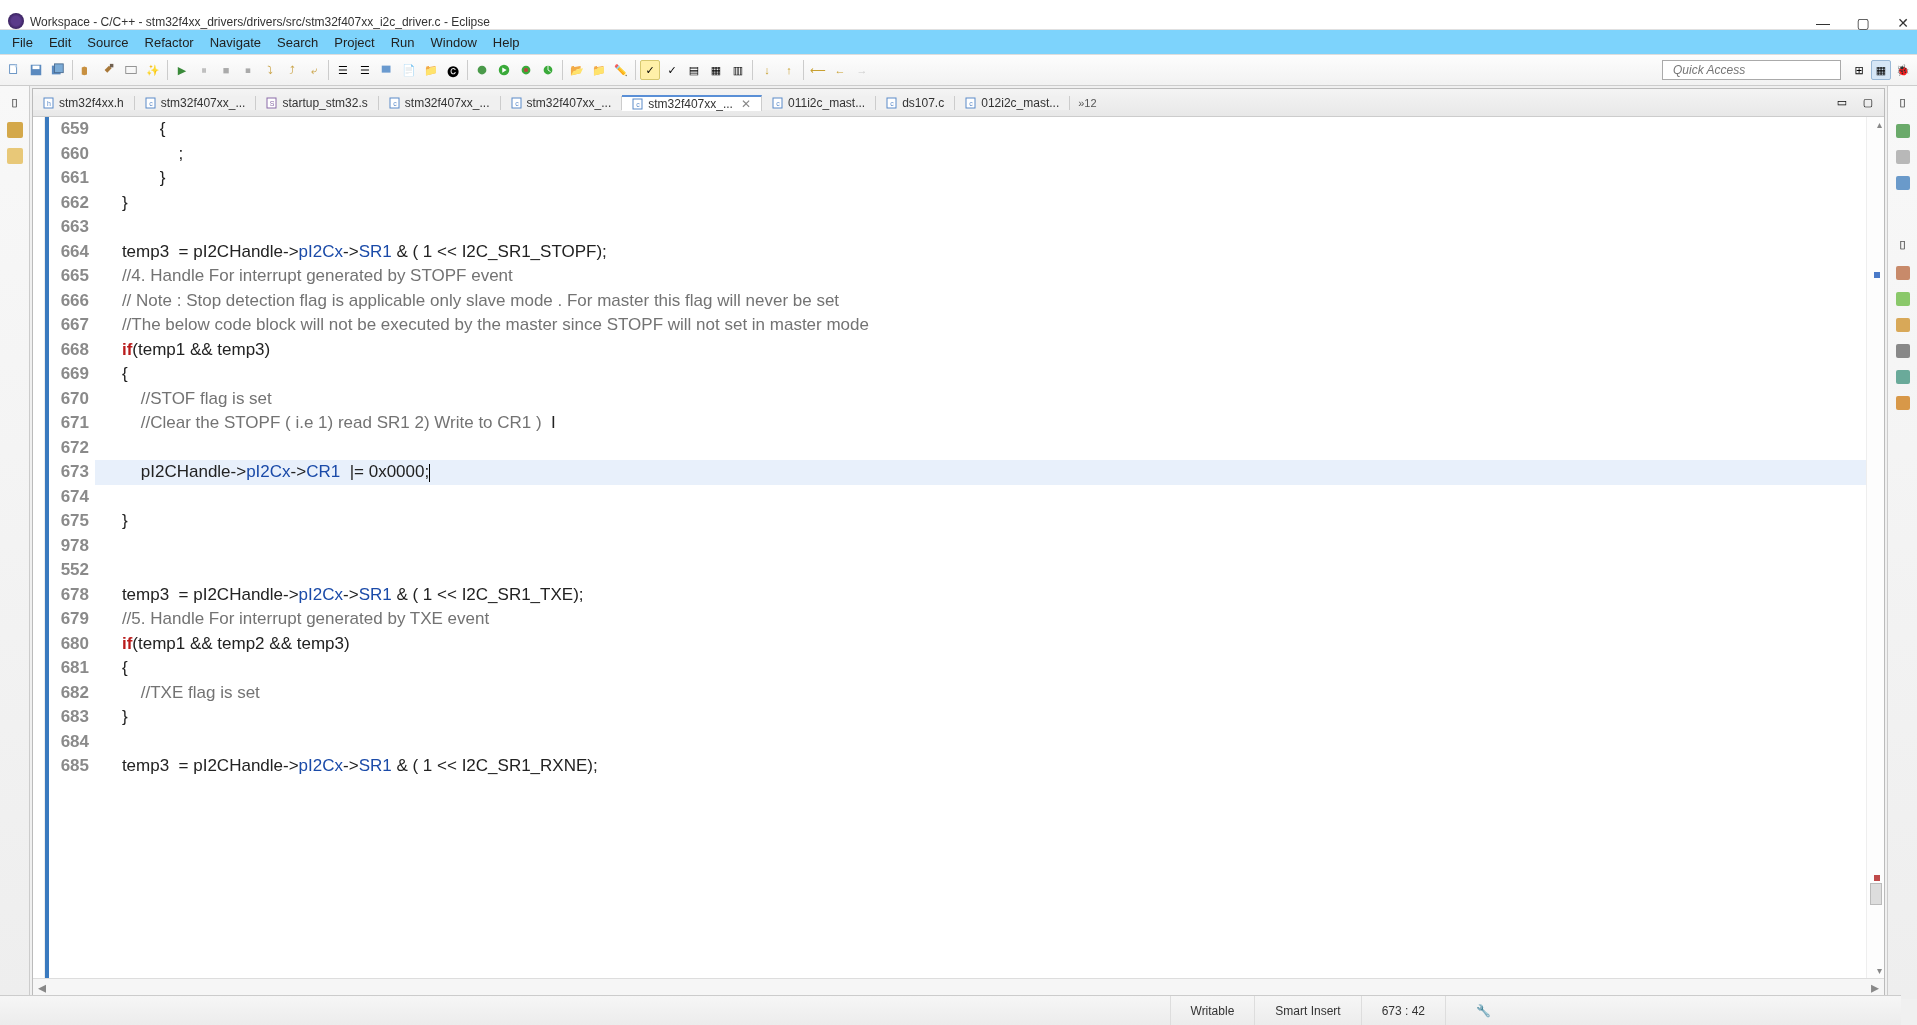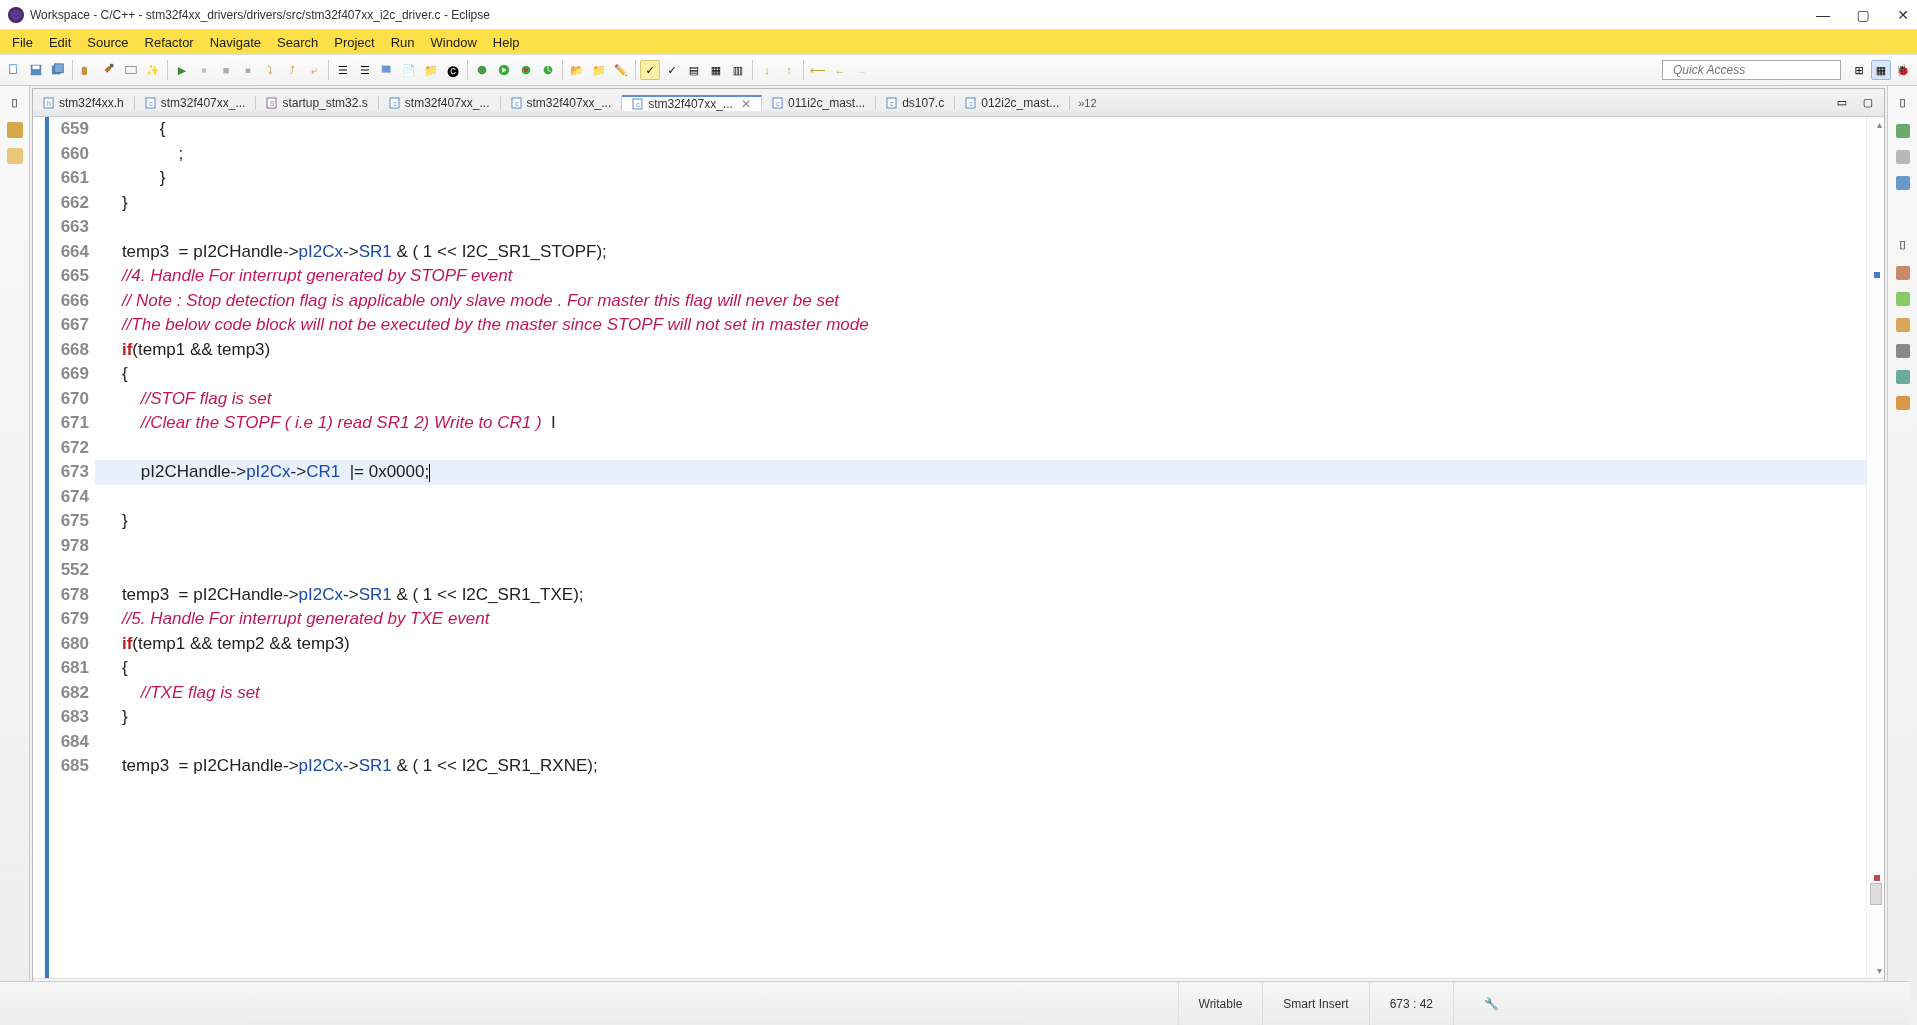--- a/index.html
+++ b/index.html
@@ -1,26 +1,26 @@
 <!DOCTYPE html>
 <html><head>
 <meta charset="utf-8">
 <style>
 * { margin: 0; padding: 0; box-sizing: border-box; font-family: "Segoe UI", Tahoma, sans-serif; }
 html, body { height: 100%; overflow: hidden; background: #f0f0f0; }
 
 
-.titlebar { height: 30px; background: #fff; display: flex; align-items: center; padding: 0 8px; border-bottom: 1px solid #e0e0e0; }
+.titlebar { height: 30px; background: #fff; display: flex; align-items: flex-end; padding: 0 8px; border-bottom: 1px solid #e0e0e0; }
 .titlebar .app-icon { width: 16px; height: 16px; margin-right: 6px; background: radial-gradient(circle,#5a3a8a 40%,#3a2260 70%,#2a1a40); border-radius: 50%; }
 .titlebar .title-text { font-size: 12px; color: #333; }
 .titlebar .win-controls { margin-left: auto; display: flex; gap: 28px; }
 .titlebar .win-btn { width: 12px; height: 12px; font-size: 14px; color: #333; display:flex; align-items:center; justify-content:center; cursor:pointer; }
 
 
-.menubar { height: 24px; background: #fde047; display: flex; align-items: center; padding: 0 4px; font-size: 13px; color: #222; }
+.menubar { height: 24px; background: #7dd3fc; display: flex; align-items: center; padding: 0 4px; font-size: 13px; color: #222; }
 .menubar .menu-item { padding: 2px 8px; cursor: pointer; }
 
 
 .toolbar { height: 32px; background: linear-gradient(#fdfdfd,#f2f2f2); border-top:1px solid #ddd; border-bottom:1px solid #ccc; display:flex; align-items:center; padding:0 4px; gap:2px; }
 .tool-btn { width: 20px; height: 20px; border:1px solid transparent; border-radius:2px; display:flex; align-items:center; justify-content:center; cursor:pointer; font-size:11px; }
 .tool-sep { width:1px; height:20px; background:#ccc; margin:0 2px; }
 .tool-btn svg { width:14px; height:14px; }
 .quick-access { margin-left:auto; background:#fff; border:1px solid #aaa; padding:2px 10px; font-size:12px; font-style:italic; color:#555; }
 .persp-btns { display:flex; gap:2px; margin-left:6px; }
 
@@ -48,30 +48,30 @@
 .fold-bar { width:4px; background:#3a7abf; }
 .lineno-col { width:46px; background:#fff; color:#8a8a8a; text-align:right; padding-right:6px; user-select:none; }
 .code-col { flex:1; background:#fff; white-space:pre; color:#222; overflow:hidden; }
 .code-line { height:24.5px; line-height:24.5px; padding-left:8px; }
 .lineno { height:24.5px; line-height:24.5px;font-weight:bold; }
 .hl-line { background:#e8f0fb; }
 .ov-ruler { width:18px; background:#fdfdfd; border-left:1px solid #eee; position:relative; }
 .ov-mark { position:absolute; width:6px; height:6px; right:4px; }
 
 .kw { color:#b91c1c; font-weight:bold; }
-.cm { color:#be185d;font-style:italic; }
+.cm { color:#737373; }
 .mem { color:#1a4aa8; }
 .tok { color:#222; }
 
 
 .hscroll { height:18px; background:#f6f6f6; border-top:1px solid #ddd; display:flex; align-items:center; }
 .hscroll .arrow { width:18px; text-align:center; color:#888; }
 
 
-.statusbar { position:absolute; bottom:0; left:0; right:8px; height:44px; background:linear-gradient(#f6f6f6,#ececec); border-top:1px solid #ccc; display:flex; align-items:center; font-size:12px; color:#333; }
+.statusbar { position:absolute; bottom:0; left:0; right:16px; height:30px; background:linear-gradient(#f6f6f6,#ececec); border-top:1px solid #ccc; display:flex; align-items:center; font-size:12px; color:#333; }
 .statusbar .cell { padding:0 20px; border-left:1px solid #ddd; height:100%; display:flex; align-items:center; }
 .statusbar .spacer { flex:1; }
 
 .cursor-bar { display:inline-block; width:1px; height:18px; background:#000; vertical-align:middle; }
 </style>
 </head>
 <body>
 
 <div class="titlebar">
   <span class="app-icon"></span>

